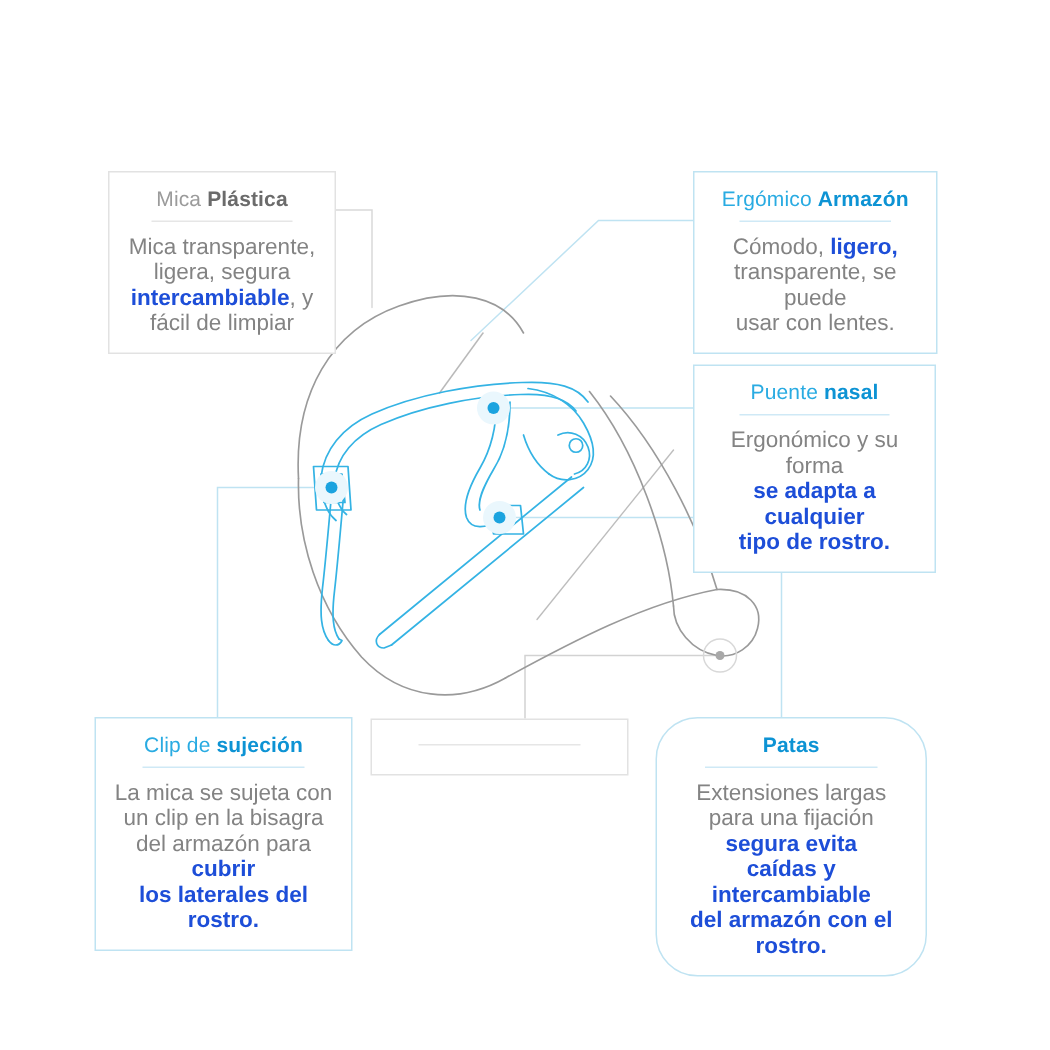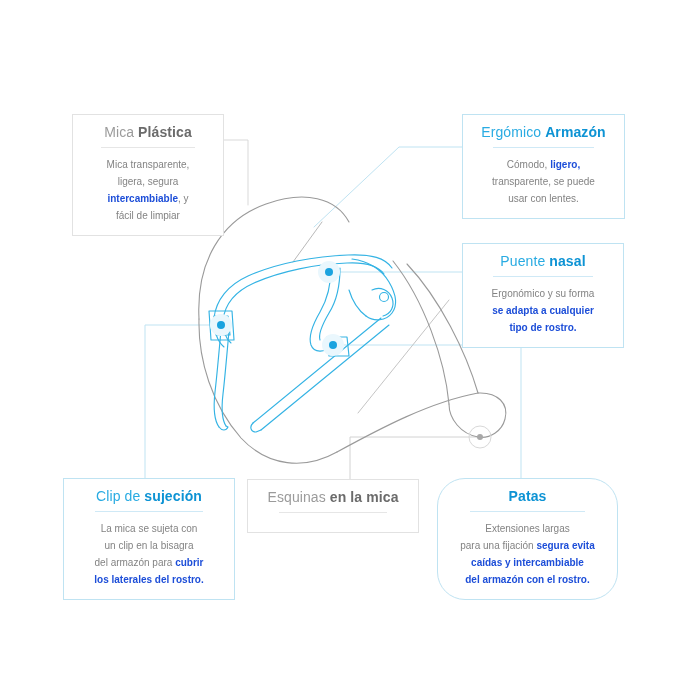--- a/index.html
+++ b/index.html
@@ -56,21 +56,21 @@
 
   .c-rule {
     height: 1px;
     margin: 7px auto 8px auto;
     width: 72%;
   }
   .callout.blue .c-rule { background: #cfe9f6; }
   .callout.gray .c-rule { background: #e6e6e6; }
 
   .c-body {
-    font-size: 10px;
+    font-size: 15px;
     line-height: 17px;
     color: #838383;
     margin: 0;
   }
   .c-body b { color: #1d4ed8; font-weight: bold; }
 
   
   #callout-mica      { left: 72px;  top: 114px; width: 152px; }
   #callout-armazon   { left: 462px; top: 114px; width: 163px; }
   #callout-puente    { left: 462px; top: 243px; width: 162px; }
@@ -213,21 +213,20 @@
     <div class="c-body">Ergonómico y su forma<br><b>se adapta a cualquier</b><br><b>tipo de rostro.</b></div>
   </div>
 
   <div class="callout blue" id="callout-clip">
     <div class="c-title"><span>Clip de </span><span class="b">sujeción</span></div>
     <div class="c-rule"></div>
     <div class="c-body">La mica se sujeta con<br>un clip en la bisagra<br>del armazón para <b>cubrir</b><br><b>los laterales del rostro.</b></div>
   </div>
 
   <div class="callout gray" id="callout-esquinas">
-    <div class="c-title"><span>Esquinas </span><span class="b">en la mica</span></div>
     <div class="c-rule"></div>
   </div>
 
   <div class="callout blue" id="callout-patas">
     <div class="c-title"><span></span><span class="b">Patas</span></div>
     <div class="c-rule"></div>
     <div class="c-body">Extensiones largas<br>para una fijación <b>segura evita</b><br><b>caídas y intercambiable</b><br><b>del armazón con el rostro.</b></div>
   </div>
 
 </div>

